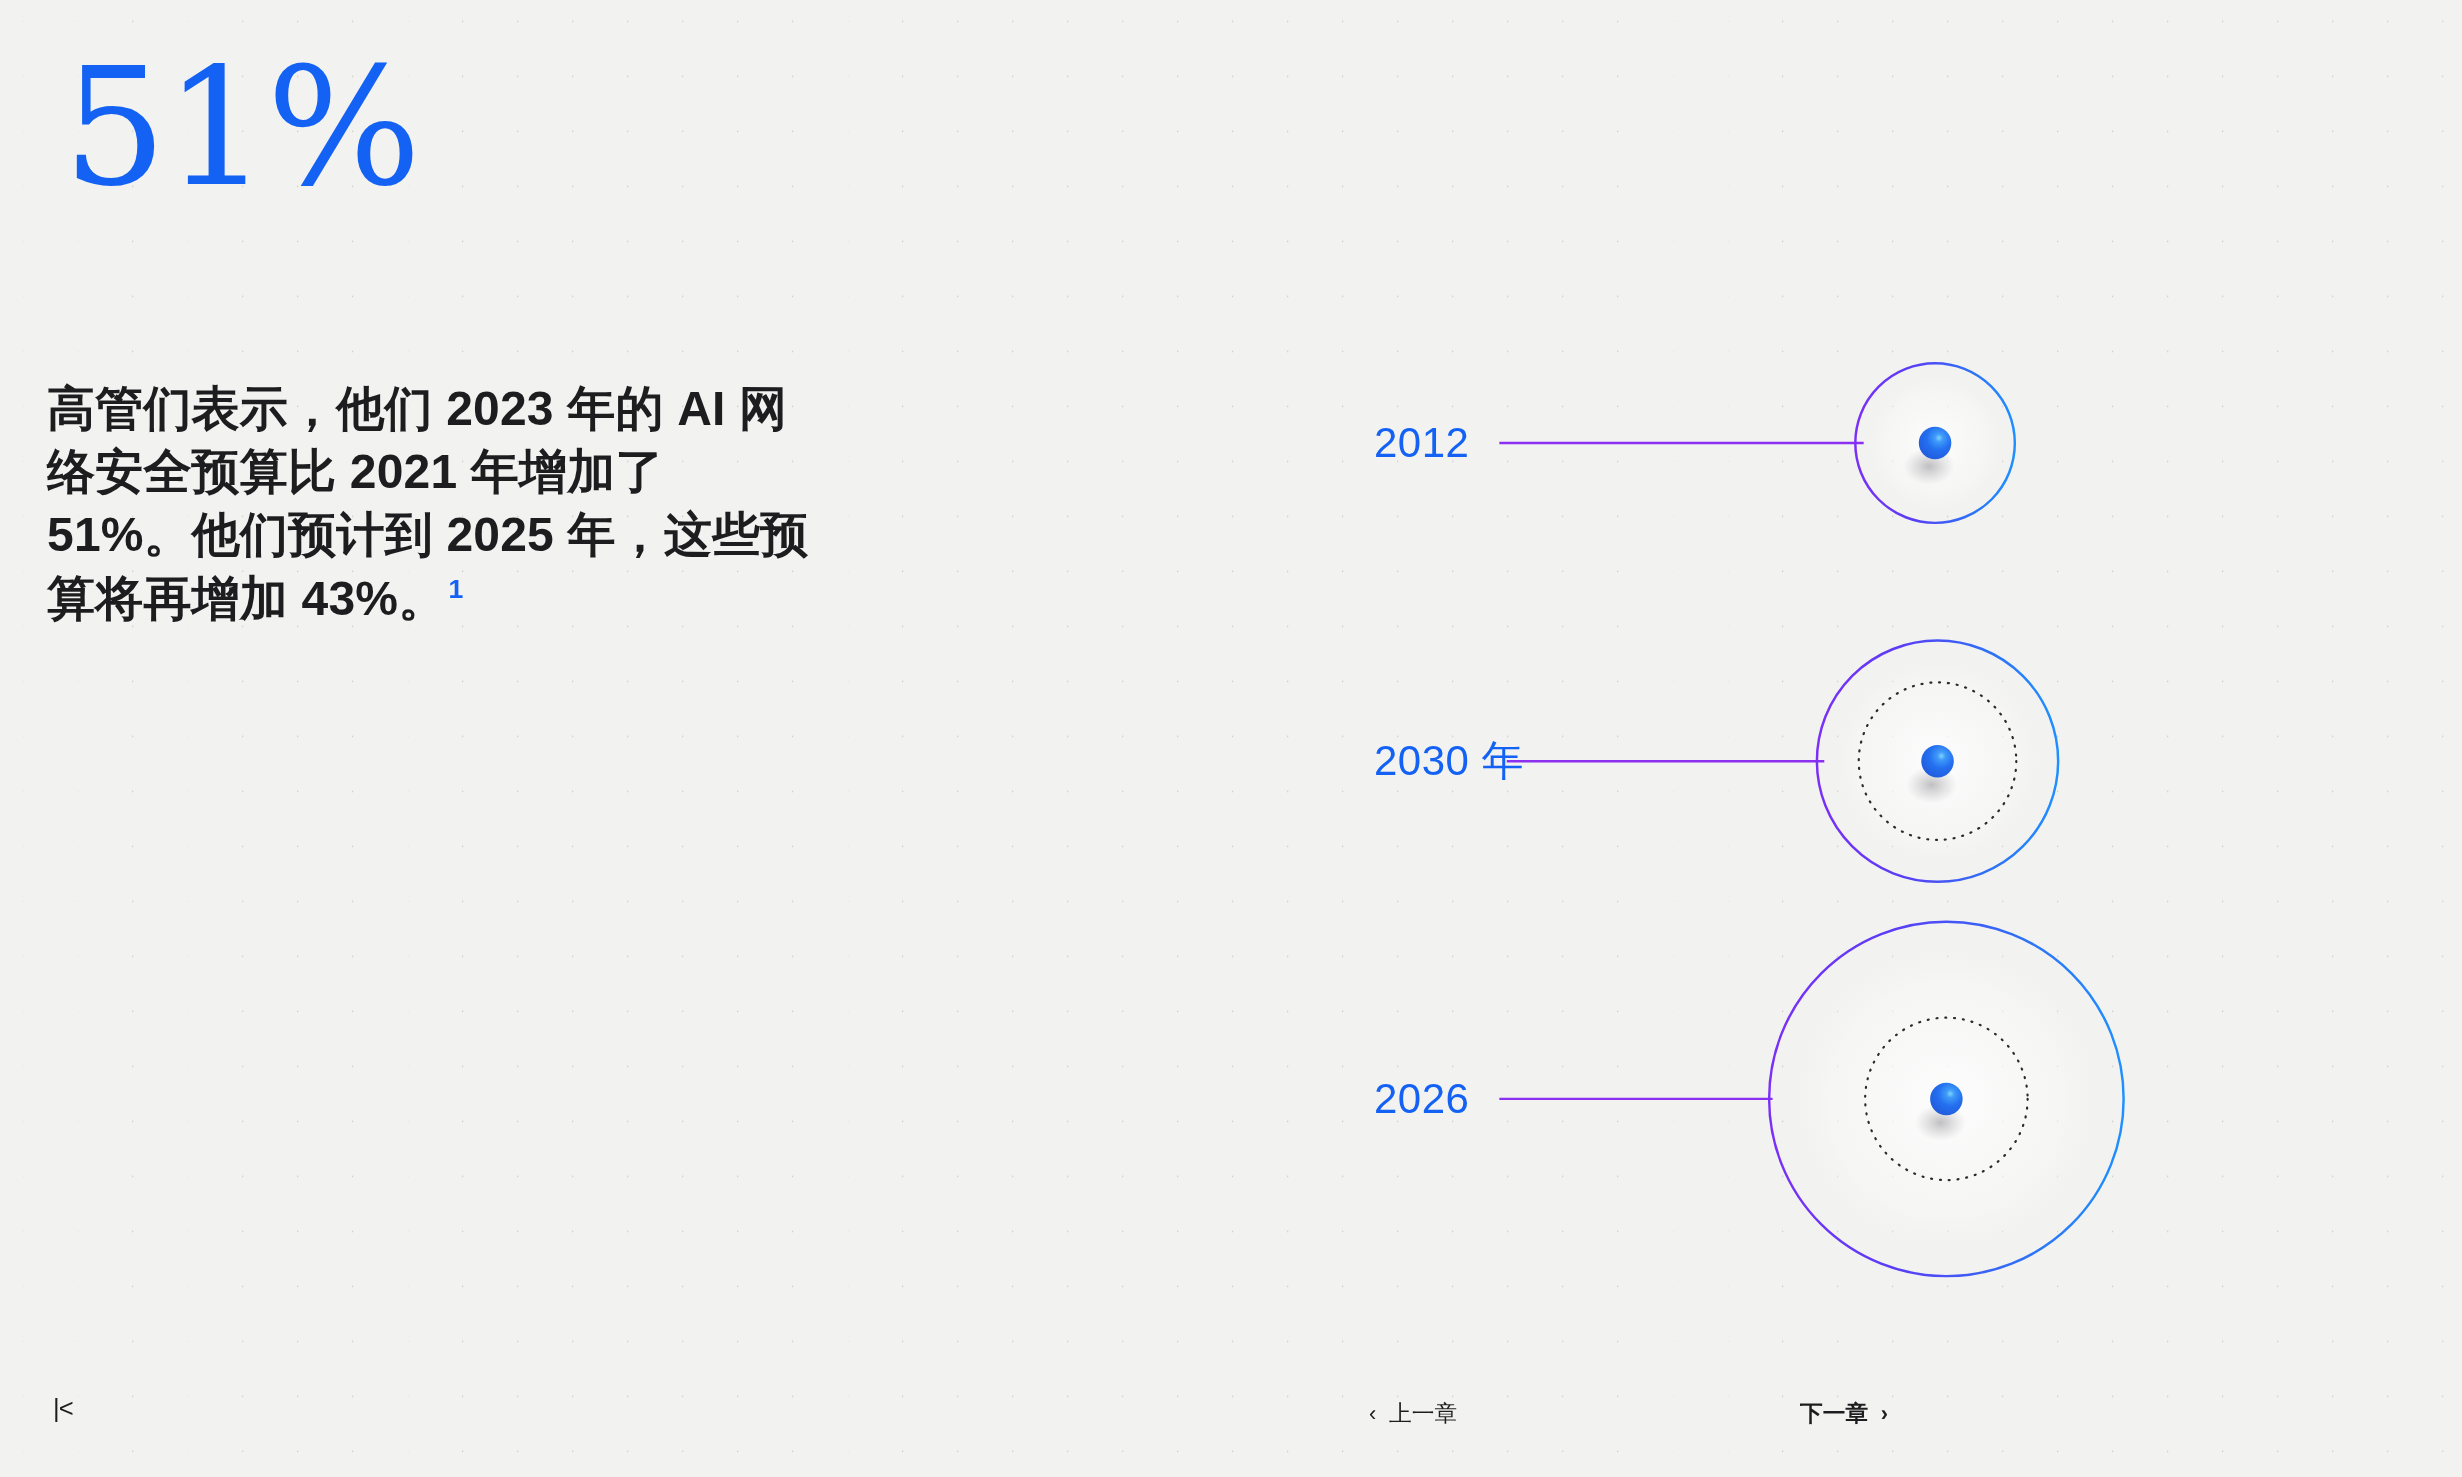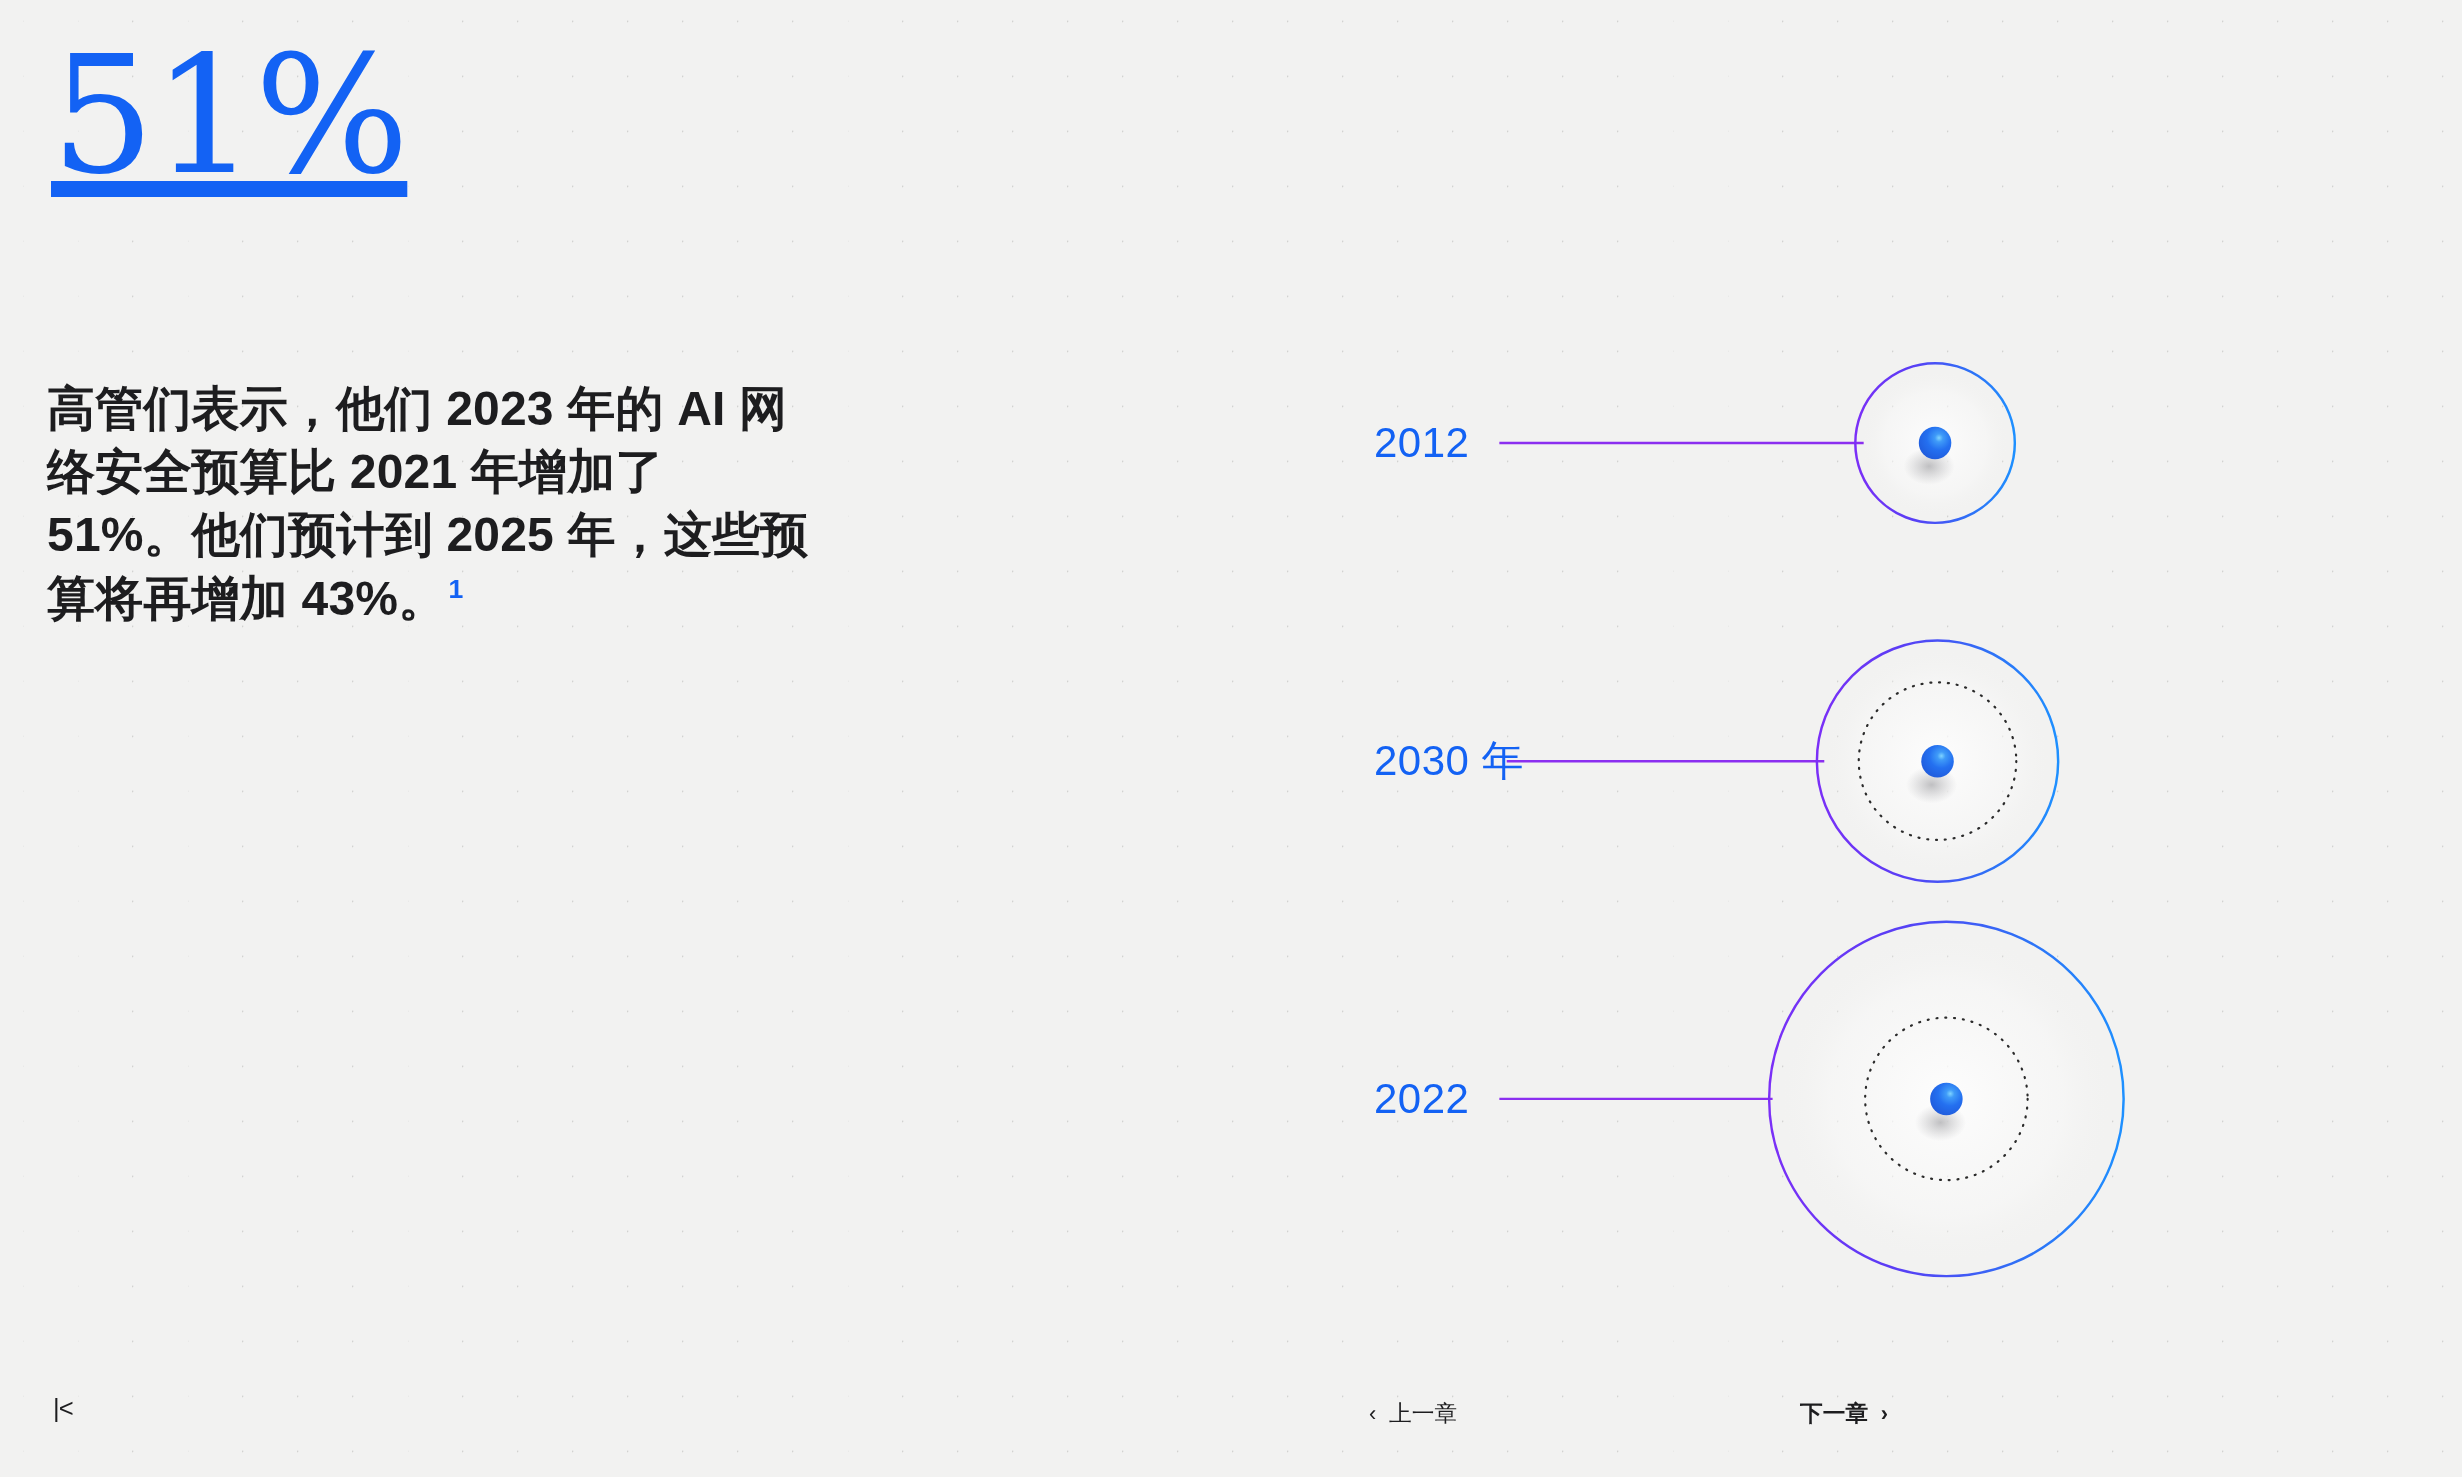--- a/index.html
+++ b/index.html
@@ -33,24 +33,23 @@
     width: 837px;
   }
 
   #stat-figure {
     color: #1362f4;
     font-family: "DejaVu Serif", "Liberation Serif", serif;
     font-weight: 300;
     font-size: 163px;
     line-height: 1.0;
     letter-spacing: -2px;
-    margin: 4px;
+    margin: 16px;
     padding: 0;
     user-select: none;
-    text-decoration: underline;
   }
 
   #body-copy {
     margin: 0;
     padding: 0;
     position: absolute;
     top: 347px;
     left: 0;
     width: 768px;
     color: #1d1d1f;
@@ -192,21 +191,21 @@
         <line x1="3045" y1="2232" x2="3600" y2="2232" stroke="#8b2ff0" stroke-width="5"></line>
         <circle cx="3953" cy="2232" r="360" fill="none" stroke="url(#ringGrad)" stroke-width="5"></circle>
         <circle cx="3953" cy="2232" r="165" fill="none" stroke="#2b2b2b" stroke-width="4.5" stroke-dasharray="2 16" stroke-linecap="round"></circle>
         <ellipse cx="3941" cy="2280" rx="52" ry="38" fill="url(#shadowGrad)"></ellipse>
         <circle cx="3953" cy="2232" r="33" fill="url(#sphereGrad)"></circle>
       </g>
     </svg>
 
     <div class="year-label" id="label-2021">2012</div>
     <div class="year-label" id="label-2023">2030 年</div>
-    <div class="year-label" id="label-2025">2022</div>
+    <div class="year-label" id="label-2025">2026</div>
   </div>
 
   <div id="footer">
 
     <div id="first-page-button">|&lt;</div>
 
     <div class="chapter-nav" id="prev-chapter">
       <span class="chevron">‹</span>
       <span>上一章</span>
     </div>

